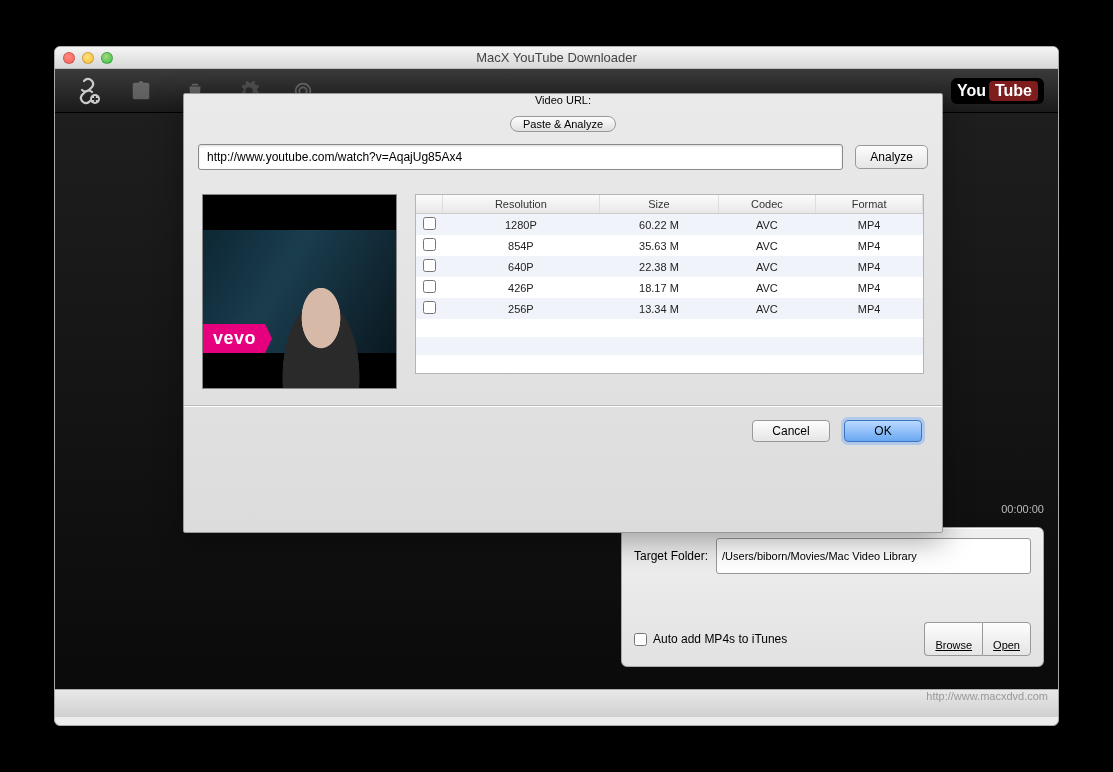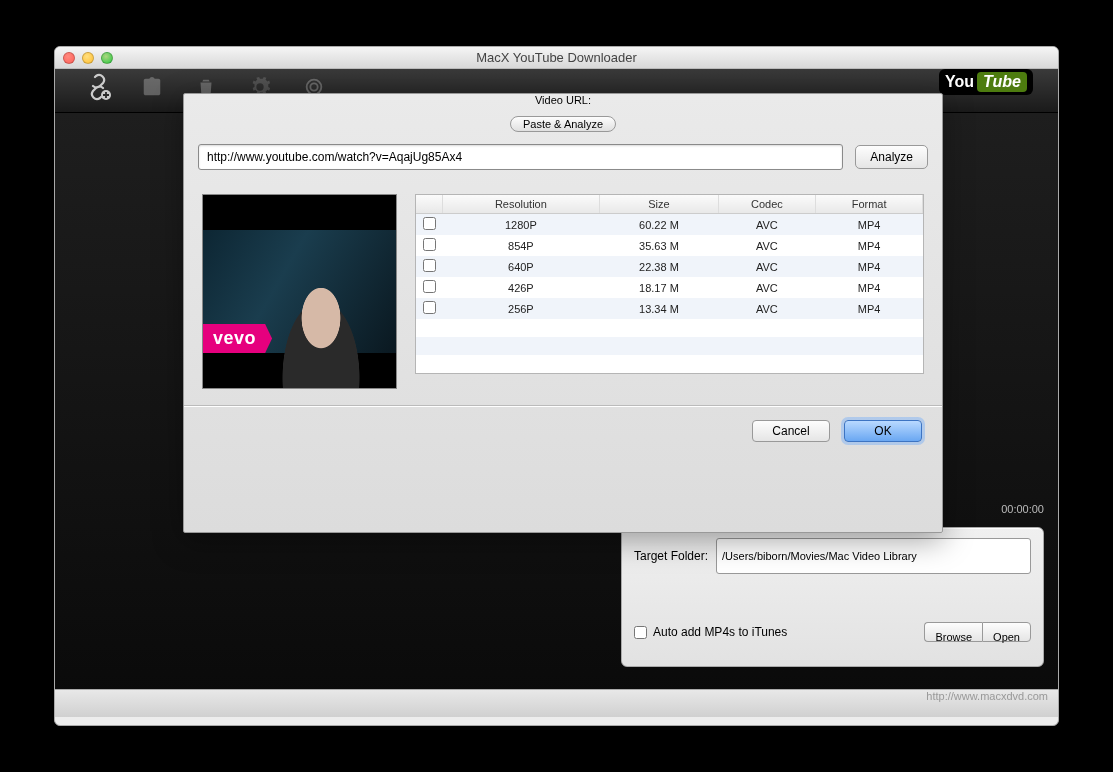--- a/index.html
+++ b/index.html
@@ -27,32 +27,32 @@
 .tl-close { background: radial-gradient(circle at 40% 35%, #ff8a80, #ff5f57); }
 .tl-min { background: radial-gradient(circle at 40% 35%, #ffe082, #ffbd2e); }
 .tl-max { background: radial-gradient(circle at 40% 35%, #aed581, #28c940); }
 .title { position: absolute; left: 50%; transform: translateX(-50%); font-size: 13px; color: #444; }
 
 .toolbar {
   height: 44px;
   background: linear-gradient(#3a3a3a, #1a1a1a);
   border-bottom: 1px solid #000;
   display: flex;
-  align-items: flex-start;
-  padding: 0 25px;
+  align-items: center;
+  padding: 0 14px;
   position: relative;
 }
 .toolbar .tb-icon { width: 36px; height: 36px; display: flex; align-items: center; justify-content: center; margin-right: 18px; opacity: 0.9; }
 .toolbar .yt-badge {
   margin-left: auto;
   background: #000; border-radius: 6px; padding: 3px 6px;
   display: flex; align-items: center; gap: 3px;
   font-size: 16px; color: #fff; font-weight: bold;
 }
-.yt-badge .tube { background: #4d7c0f; color: #fff; border-radius: 4px; padding: 1px 6px; font-style: italic; }
+.yt-badge .tube { background: #7f1d1d; color: #fff; border-radius: 4px; padding: 1px 6px; }
 
 .main-dark {
   position: absolute; top: 66px; left: 0; right: 0; bottom: 22px;
   background: linear-gradient(#1e1e1e, #0a0a0a);
 }
 .playback-bar {
   position: absolute; right: 14px; top: 390px; width: 430px;
   display: flex; align-items: center; gap: 10px; color: #bbb; font-size: 11px;
 }
 .timecode { margin-left: auto; }
@@ -71,23 +71,24 @@
   background: linear-gradient(#f0f0f0,#e2e2e2);
   border: 1px solid #aaa; border-radius: 6px;
   padding: 10px 12px;
   box-shadow: inset 0 1px 0 #fff;
 }
 .tf-row { display: flex; align-items: center; gap: 8px; font-size: 12px; margin-bottom: 8px; }
 .tf-row input[type=text] { flex: 1; height: 36px; border: 1px solid #999; border-radius: 3px; padding: 16px 5px; font-size: 11px; background: #fff; }
 .auto-row { display: flex; align-items: center; font-size: 12px; gap: 6px; margin-top: 48px; }
 .auto-row .spacer { flex: 1; }
 .mini-btn {
-  font-size: 11px; height: 20px; padding: 8px 10px;
+  font-size: 11px; height: 20px; padding: 16px 10px;
   background: linear-gradient(#fdfdfd,#e5e5e5); border: 1px solid #999; border-radius: 4px;
   cursor: pointer;
+  text-decoration: underline;
 }
 .download-btn {
   position: absolute; right: 12px; bottom: 12px;
   width: 148px; height: 40px;
   background: linear-gradient(#6fa9ff, #1c5dd6);
   border: 1px solid #0d3a92;
   border-radius: 8px;
   box-shadow: 0 1px 0 #fff inset, 0 2px 6px rgba(0,0,0,0.3);
   color: #fff; font-weight: bold; font-size: 15px;
   text-shadow: 0 -1px 0 rgba(0,0,0,0.4);

